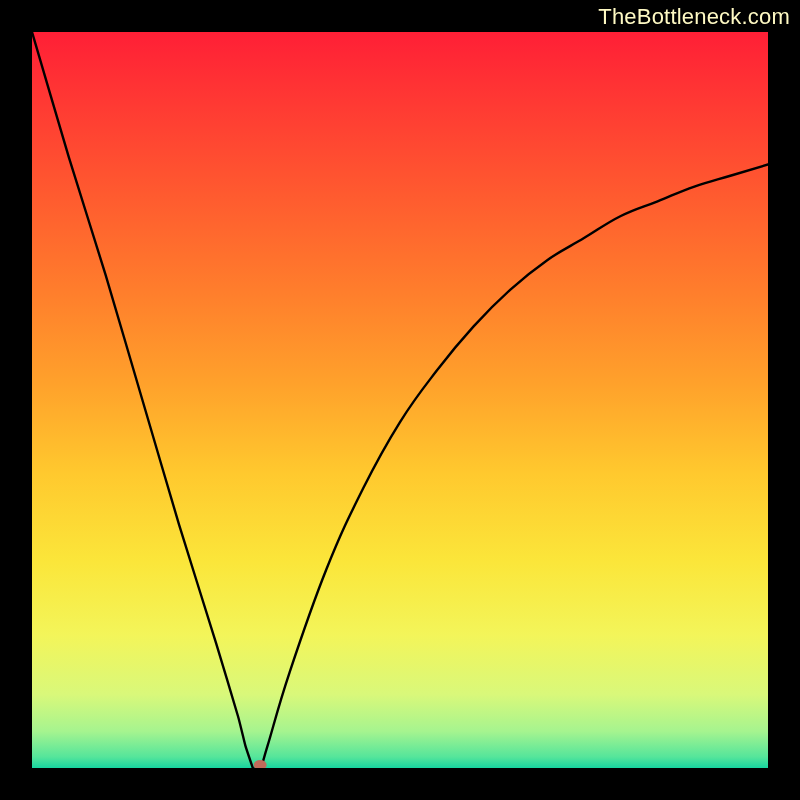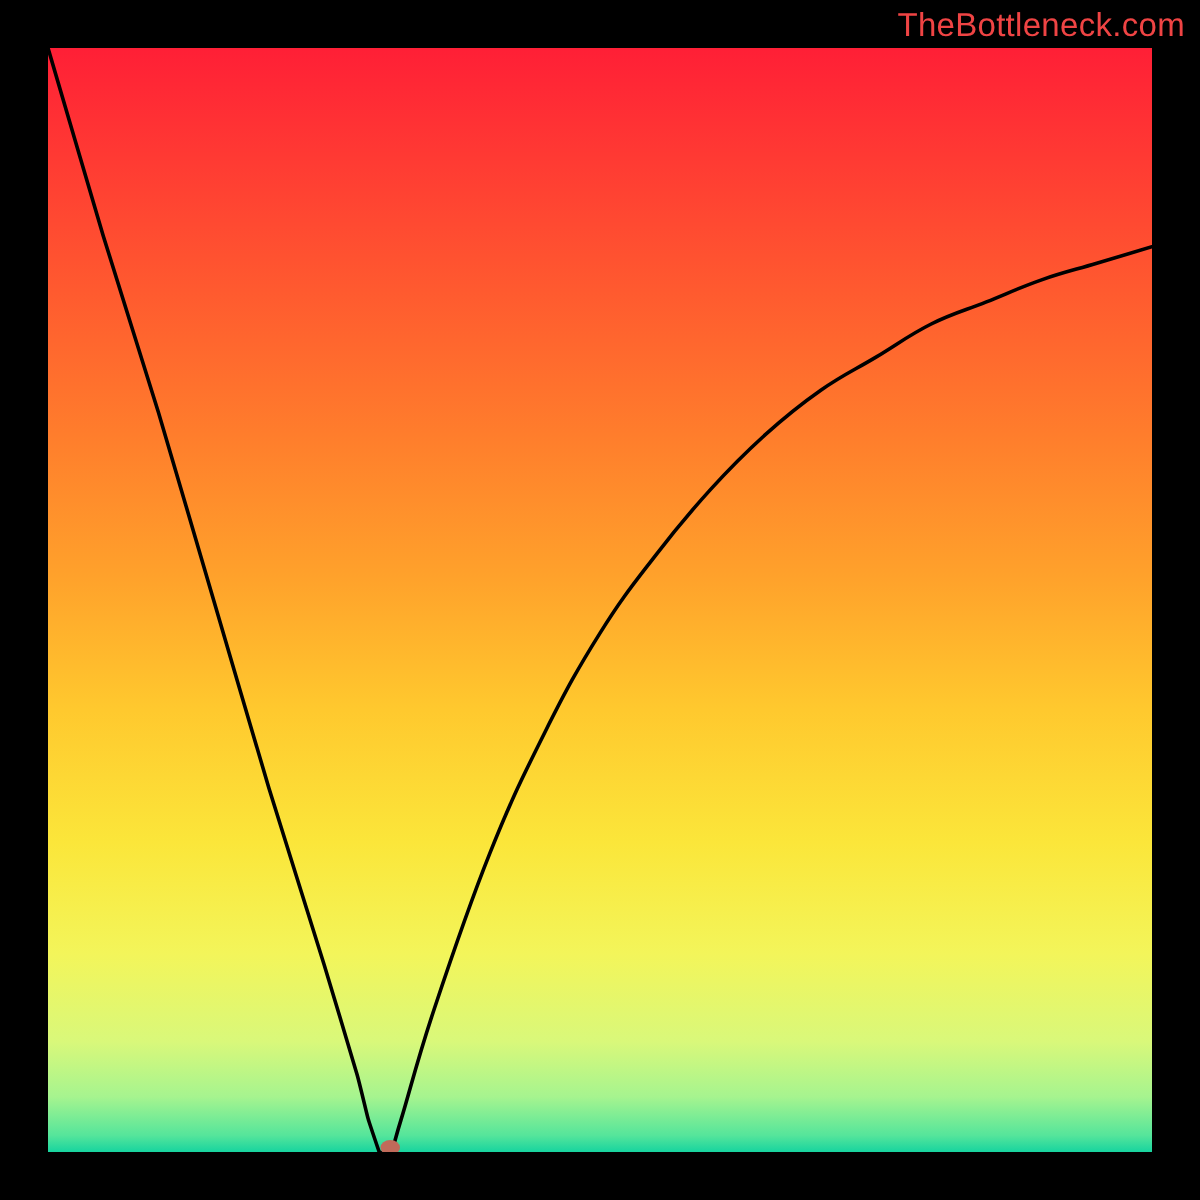--- a/index.html
+++ b/index.html
@@ -24,21 +24,21 @@
     left: 32px;
     top: 32px;
     width: 736px;
     height: 736px;
     overflow: hidden;
   }
   .watermark {
     position: absolute;
     top: 4px;
     right: 10px;
-    color: #ef4444;
+    color: #fef9c3;
     font-size: 22px;
     font-weight: 400;
     letter-spacing: 0.2px;
   }
   svg { display: block; }
 </style>
 </head>
 <body>
 
 <div class="frame">

